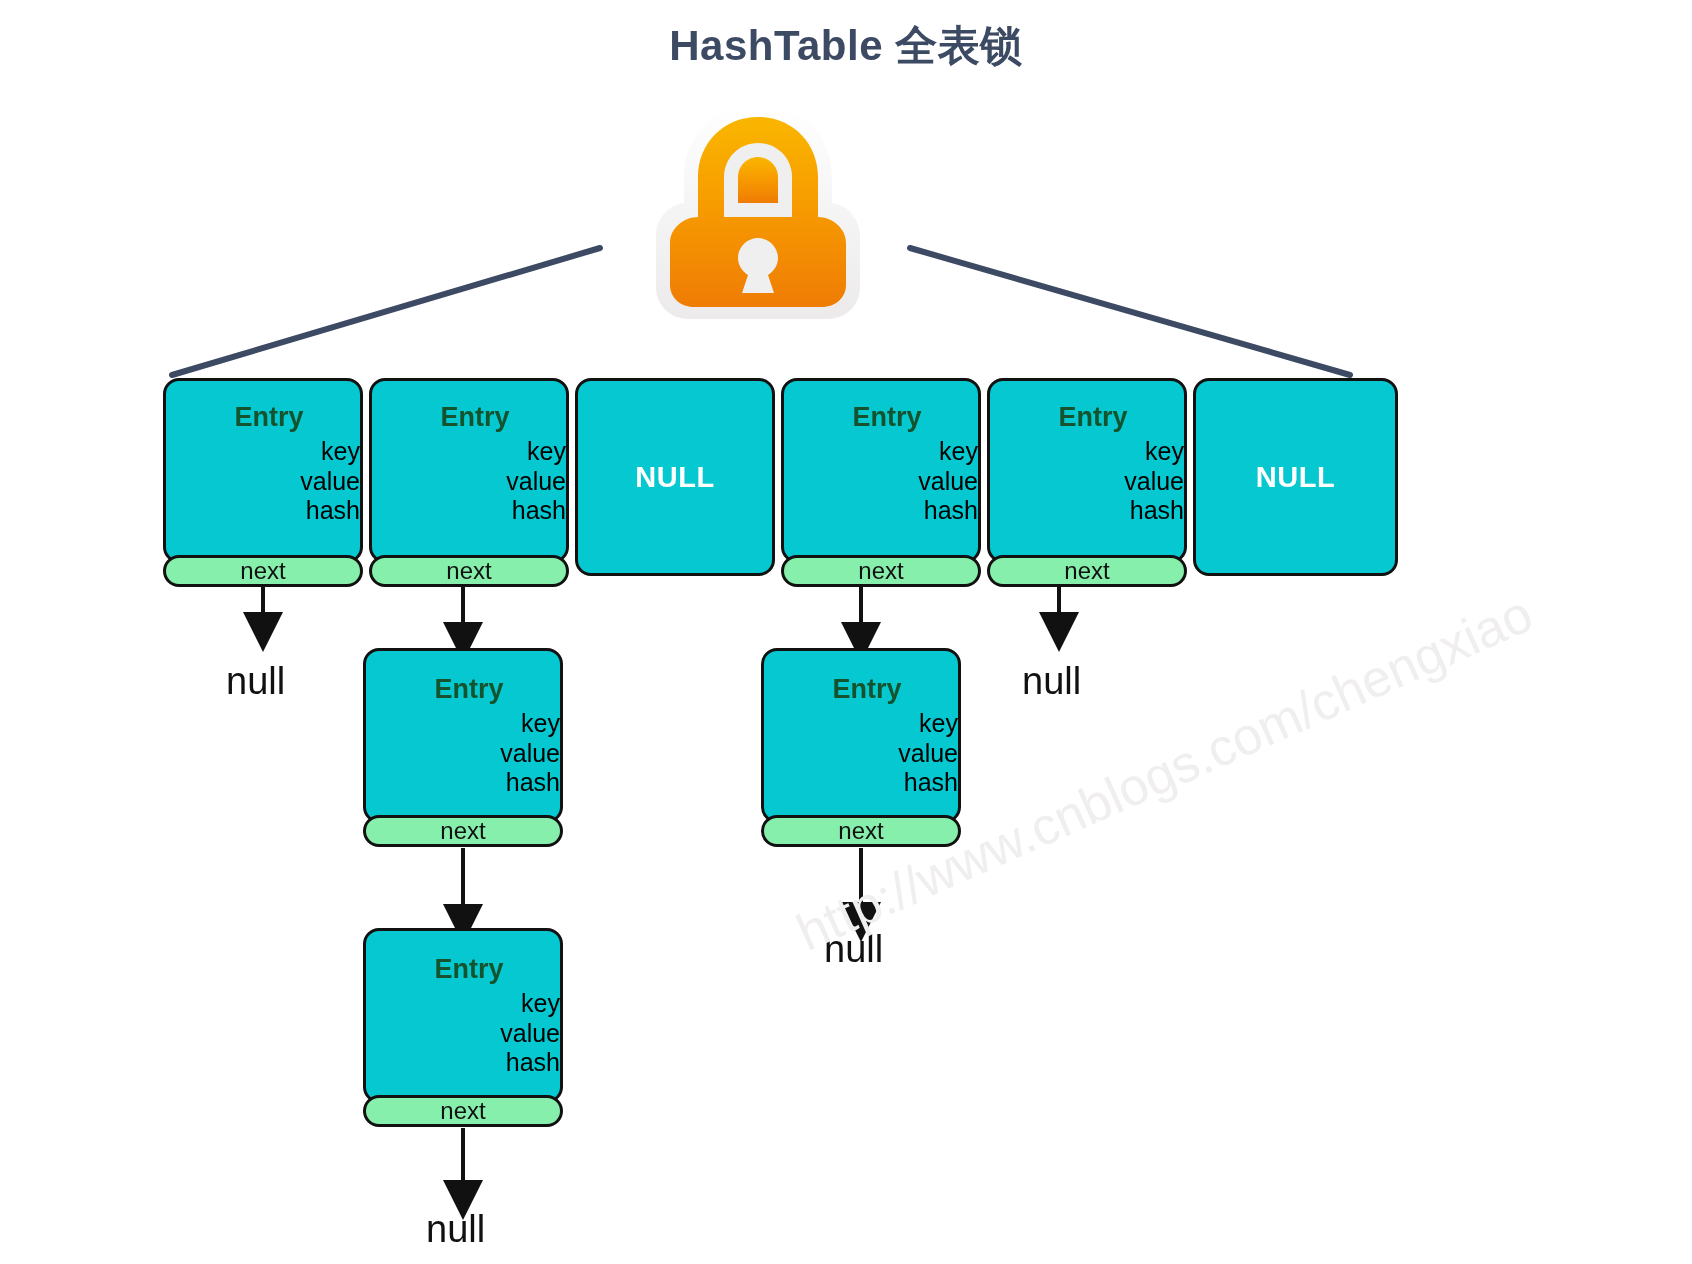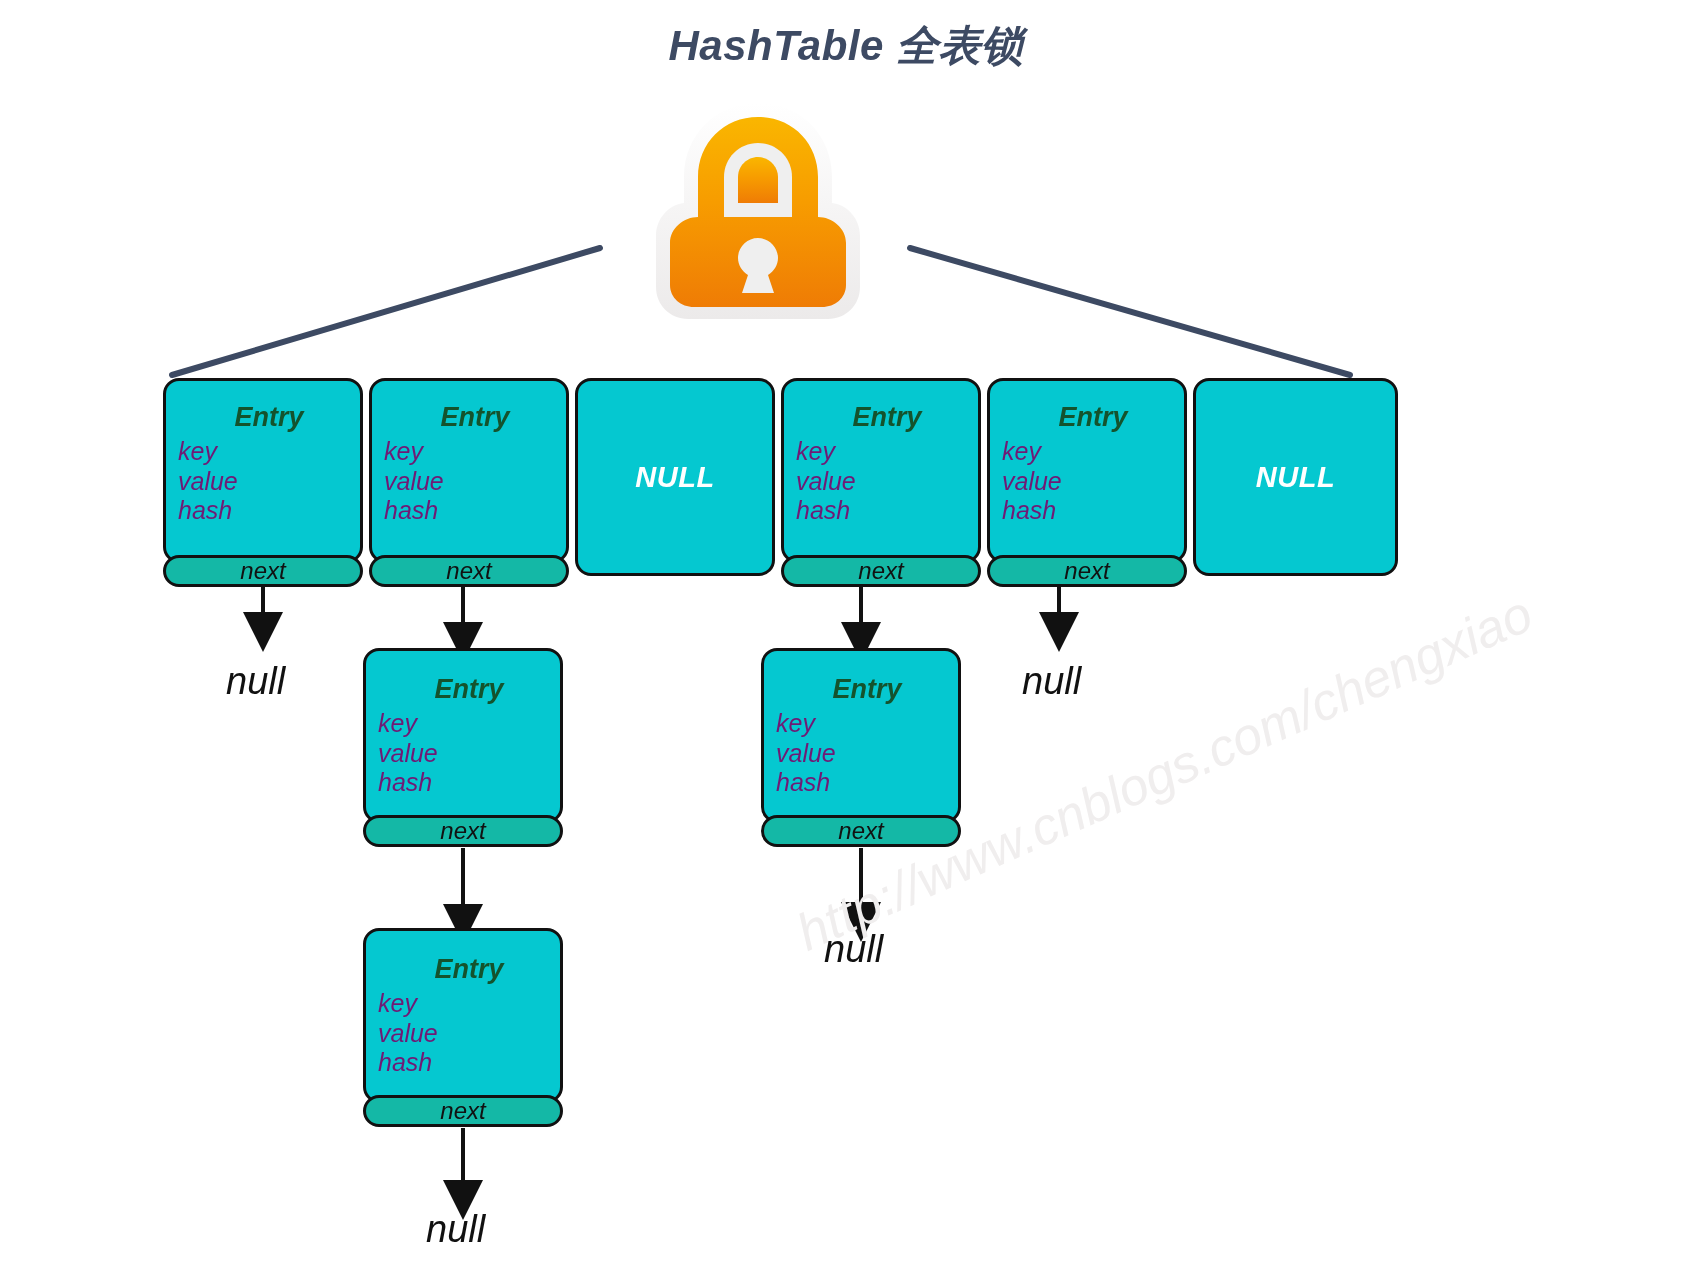--- a/index.html
+++ b/index.html
@@ -2,21 +2,21 @@
 <html><head>
 <meta charset="utf-8">
 <style>
   html,body{margin:0;padding:0;}
   body{
     width:1692px;height:1264px;
     background:#ffffff;
     font-family:"Liberation Sans","DejaVu Sans",sans-serif;
     position:relative;overflow:hidden;
   }
-  #canvas{position:absolute;left:0;top:0;width:1692px;height:1264px;font-style:italic;}
+  #canvas{position:absolute;left:0;top:0;width:1692px;height:1264px;}
 
   
   .title{
     position:absolute;left:0;top:18px;width:1692px;
     text-align:center;
     font-size:42px;font-weight:bold;
     color:#3d4a63;
     letter-spacing:.5px;
     white-space:nowrap;
   }
@@ -45,32 +45,32 @@
     display:flex;align-items:center;justify-content:center;
   }
   .cell.nullcell.wide{width:205px;}
 
   .entry-title{
     color:#14532d;font-weight:bold;font-size:27px;
     text-align:center;line-height:1.08;
     margin-left:12px;
   }
   .kvh{
-    color:#701a75;font-size:25px;line-height:1.18;
-    text-align:left;margin-top:5px;margin-left:12px;
+    color:#000000;font-size:25px;line-height:1.18;
+    text-align:right;margin-top:5px;margin-left:12px;
   }
   .kvh div{white-space:nowrap;}
   .null-label{
     color:#ffffff;font-weight:bold;font-size:29px;letter-spacing:.5px;
   }
 
   .nextpill{
     box-sizing:border-box;
     width:200px;height:32px;
-    background:#14b8a6;
+    background:#86efac;
     border:3px solid #111111;
     border-radius:17px;
     display:flex;align-items:center;justify-content:center;
     font-size:24px;color:#111111;
     margin-top:-8px;
     position:relative;z-index:3;
   }
 
   
   .node{position:absolute;}

